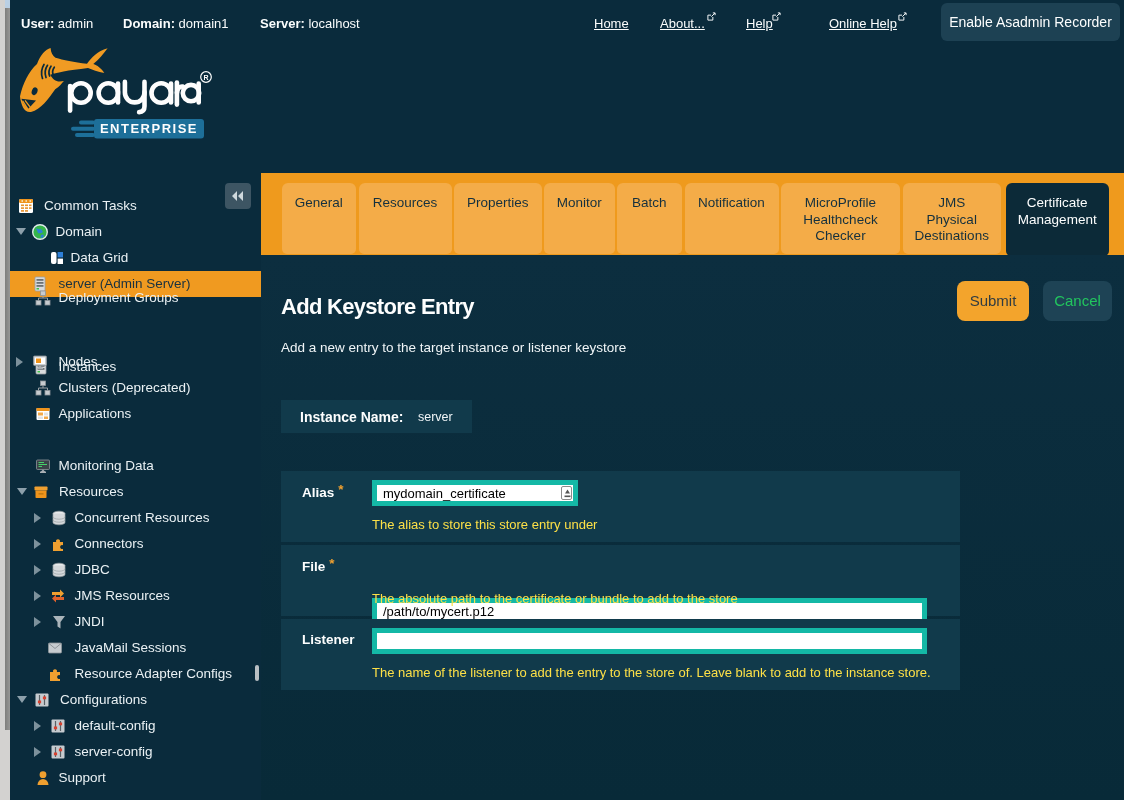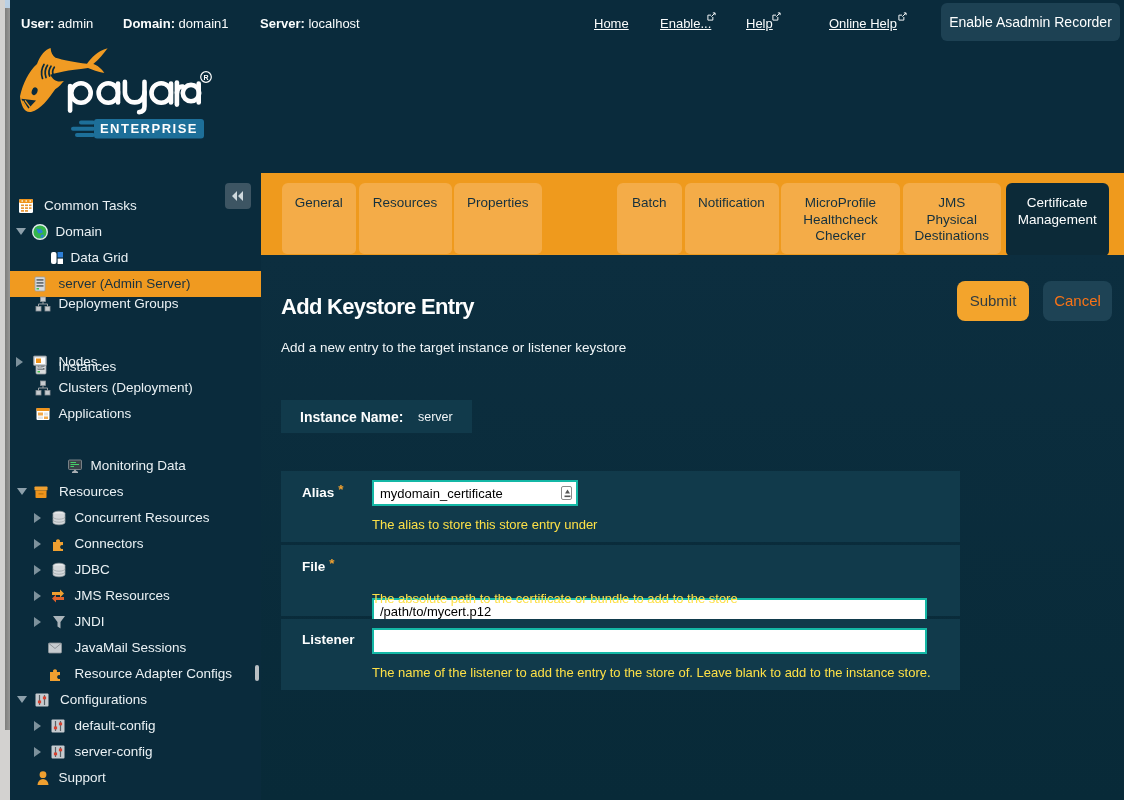--- a/index.html
+++ b/index.html
@@ -36,43 +36,43 @@
   .tab{position:absolute;top:10px;height:71px;background:#f4ac48;border-radius:6px 6px 5px 5px;
        color:#14303e;font-size:13.5px;text-align:center;padding-top:12px;line-height:16.5px;box-sizing:border-box;}
   .tab.active{background:#0c2a38;color:#fdfefe;height:73px;}
   #content{left:261px;top:255px;width:863px;height:545px;
            background:linear-gradient(to bottom,#0c2e3f,#082a38);}
   #h1{position:absolute;left:20px;top:39.4px;font-size:22px;letter-spacing:-0.7px;font-weight:bold;color:#fdfefe;}
   #sub{position:absolute;left:20px;top:84.5px;font-size:13.5px;color:#f0f5f7;}
   #btnSubmit{position:absolute;left:696px;top:26px;width:72px;height:40px;background:#f3a42c;
              border-radius:8px;color:#303c42;font-size:15px;text-align:center;line-height:40px;}
   #btnCancel{position:absolute;left:782px;top:26px;width:69px;height:40px;background:#1e4355;
-             border-radius:8px;color:#f97316;font-size:15px;text-align:center;line-height:40px;}
+             border-radius:8px;color:#22c55e;font-size:15px;text-align:center;line-height:40px;}
   #instPanel{position:absolute;left:20px;top:145px;width:191px;height:33px;background:#113a4b;}
   #instPanel .l{position:absolute;left:19px;top:9px;font-size:14px;font-weight:bold;color:#fdfefe;}
   #instPanel .v{position:absolute;left:137px;top:10px;font-size:12.5px;color:#f0f5f7;}
   .frow{position:absolute;left:20px;width:679px;height:71px;background:#113a4b;}
   .frow .lab{position:absolute;left:21px;top:13.5px;font-size:13.5px;font-weight:bold;color:#fdfefe;}
   .frow .lab i{font-style:normal;color:#f0a030;position:relative;top:-3px;margin-left:4px;}
-  .frow input{position:absolute;left:91px;top:9px;height:26px;border:2px solid #14b8a6;
+  .frow input{position:absolute;left:91px;top:9px;height:26px;border:5px solid #14b8a6;
               background:#fff;font-family:"Liberation Sans",sans-serif;font-size:13px;color:#000;
               padding:0 0 0 6px;box-sizing:border-box;}
   .frow .hint{position:absolute;left:91px;top:46px;font-size:13px;color:#fde047;white-space:nowrap;}
   #spinic{position:absolute;left:280px;top:15px;width:9px;height:12px;border:1.5px solid #8b8b8b;
           border-radius:2px;background:#fff;}
 </style>
 </head>
 <body>
 
 <div class="abs" id="masthead">
   <span class="tb" style="left:11px;"><b>User:</b> admin</span>
   <span class="tb" style="left:113px;"><b>Domain:</b> domain1</span>
   <span class="tb" style="left:250px;"><b>Server:</b> localhost</span>
   <span class="tlink" style="left:584px;">Home</span>
-  <span class="tlink" style="left:650px;">Enable...</span>
+  <span class="tlink" style="left:650px;">About...</span>
   <span class="tlink" style="left:736px;">Help</span>
   <span class="tlink" style="left:819px;">Online Help</span>
   <svg class="extic" style="left:697px;" viewBox="0 0 10 10">
       <path d="M1 3.5 h3.5 M1 3.5 v5.5 h5.5 v-3.5 M6.5 1 h2.5 v2.5 M8.8 1.2 L4.8 5.2" stroke="#f3f7f8" stroke-width="1.1" fill="none"></path>
     </svg>
   <svg class="extic" style="left:762px;" viewBox="0 0 10 10">
       <path d="M1 3.5 h3.5 M1 3.5 v5.5 h5.5 v-3.5 M6.5 1 h2.5 v2.5 M8.8 1.2 L4.8 5.2" stroke="#f3f7f8" stroke-width="1.1" fill="none"></path>
     </svg>
   <svg class="extic" style="left:888px;" viewBox="0 0 10 10">
       <path d="M1 3.5 h3.5 M1 3.5 v5.5 h5.5 v-3.5 M6.5 1 h2.5 v2.5 M8.8 1.2 L4.8 5.2" stroke="#f3f7f8" stroke-width="1.1" fill="none"></path>
@@ -273,21 +273,21 @@
         <use href="#i-datagrid"></use>
       </svg>
       <span class="txt" style="left:60.5px;">Data Grid</span>
     </div>
     <div class="srow sel" style="top:98px;">
       <svg class="sic" style="left:22px;" viewBox="0 0 16 16">
         <use href="#i-server"></use>
       </svg>
       <span class="txt" style="left:48.5px;">server (Admin Server)</span>
     </div>
-    <div class="srow" style="top:118px;text-align:right;">
+    <div class="srow" style="top:112px;text-align:right;">
       <svg class="sic" style="left:25px;" viewBox="0 0 16 16">
         <use href="#i-cluster"></use>
       </svg>
       <span class="txt" style="left:48.5px;">Deployment Groups</span>
     </div>
     <div class="srow" style="top:150px;margin-top:31px;">
       <svg class="sic" style="left:22.5px;" viewBox="0 0 16 16">
         <use href="#i-server"></use>
       </svg>
       <span class="txt" style="left:48.5px;">Instances</span>
@@ -296,29 +296,29 @@
       <span class="arr right" style="left:6px;"></span>
       <svg class="sic" style="left:21.5px;" viewBox="0 0 16 16">
         <use href="#i-nodes"></use>
       </svg>
       <span class="txt" style="left:48.5px;">Nodes</span>
     </div>
     <div class="srow" style="top:202px;">
       <svg class="sic" style="left:25px;" viewBox="0 0 16 16">
         <use href="#i-cluster"></use>
       </svg>
-      <span class="txt" style="left:48.5px;">Clusters (Deployment)</span>
+      <span class="txt" style="left:48.5px;">Clusters (Deprecated)</span>
     </div>
     <div class="srow" style="top:228px;">
       <svg class="sic" style="left:25px;" viewBox="0 0 16 16">
         <use href="#i-apps"></use>
       </svg>
       <span class="txt" style="left:48.5px;">Applications</span>
     </div>
-    <div class="srow" style="top:280px;margin-left:32px;">
+    <div class="srow" style="top:280px;">
       <svg class="sic" style="left:25px;" viewBox="0 0 16 16">
         <use href="#i-mondata"></use>
       </svg>
       <span class="txt" style="left:48.5px;">Monitoring Data</span>
     </div>
     <div class="srow" style="top:306px;">
       <span class="arr down" style="left:7px;"></span>
       <svg class="sic" style="left:23px;" viewBox="0 0 16 16">
         <use href="#i-box"></use>
       </svg>
@@ -401,20 +401,21 @@
     <div id="collbtn"><svg width="26" height="26" viewBox="0 0 26 26">
         <path d="M12 8 L7 13 L12 18 z M18 8 L13 13 L18 18 z" fill="#cfd8dc"></path>
       </svg></div>
     <div id="sbthumb"></div>
   </div>
 
 <div class="abs" id="tabbar">
     <div class="tab" style="left:20.5px;width:74.5px;text-align:center;">General</div>
     <div class="tab" style="left:97.5px;width:93px;">Resources</div>
     <div class="tab" style="left:193px;width:87.5px;">Properties</div>
+    <div class="tab" style="left:283px;width:70.5px;">Monitor</div>
     <div class="tab" style="left:356px;width:64.5px;">Batch</div>
     <div class="tab" style="left:423.5px;width:94px;">Notification</div>
     <div class="tab" style="left:520px;width:119px;">MicroProfile<br>Healthcheck<br>Checker</div>
     <div class="tab" style="left:641.5px;width:98.5px;">JMS<br>Physical<br>Destinations</div>
     <div class="tab active" style="left:744.5px;width:103.5px;">Certificate<br>Management</div>
   </div>
 
 <div class="abs" id="content">
   <div id="h1">Add Keystore Entry</div>
   <div id="sub">Add a new entry to the target instance or listener keystore</div>

